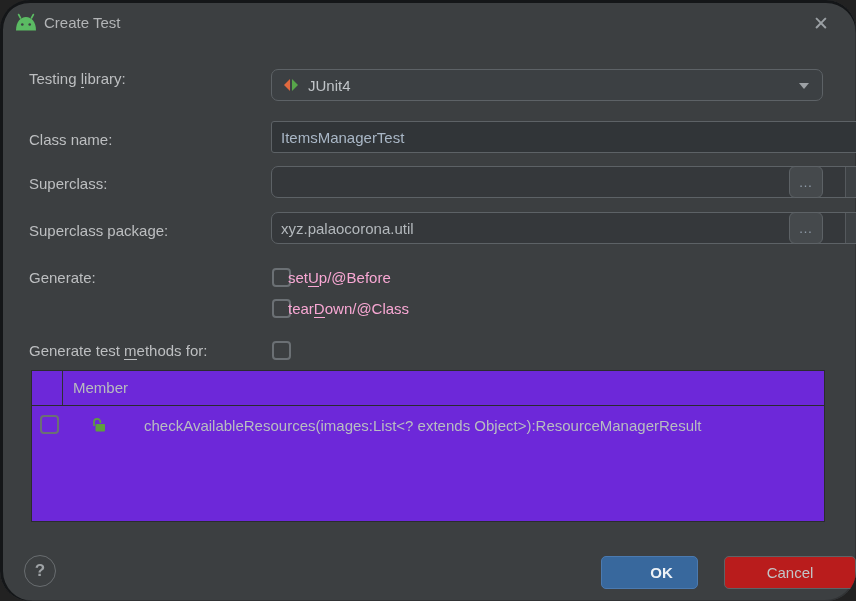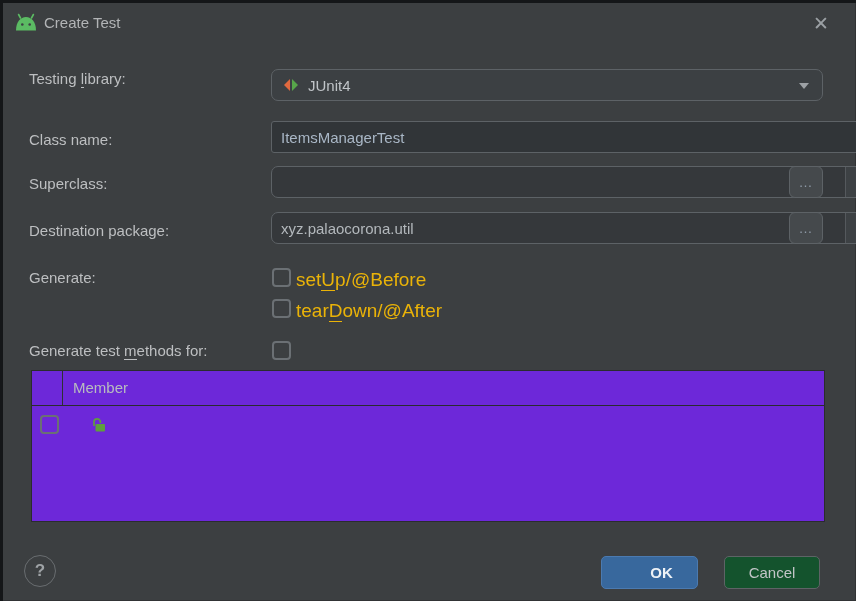--- a/index.html
+++ b/index.html
@@ -1,19 +1,20 @@
 <!DOCTYPE html>
 <html><head>
 <meta charset="utf-8">
 <style>
   html,body{margin:0;padding:0;background:#222;}
   .dialog{
     position:relative;width:856px;height:601px;background:#3c3f41;
     font-family:"Liberation Sans",sans-serif;overflow:hidden;
     box-shadow:inset 3px 0 0 #141618, inset 0 3px 0 #141618, inset -1px -1px 0 #313335;
+    border-radius:30px;
   }
   
   .titlebar-icon{position:absolute;left:15px;top:13px;width:22px;height:19px;}
   .title-text{position:absolute;left:44px;top:14px;font-size:15px;color:#b2b4b6;}
   .close-btn{position:absolute;left:806px;top:9px;width:30px;height:28px;display:flex;
     align-items:center;justify-content:center;color:#9ba0a4;font-size:19px;cursor:pointer;}
   
   .lbl{position:absolute;left:29px;font-size:15px;color:#bdbfc1;white-space:pre;}
   .mnemonic{border-bottom:1px solid currentColor;}
   
@@ -29,40 +30,40 @@
   .arrow-section{position:absolute;right:0;top:0;bottom:0;width:34px;border-left:1px solid #55595d;
     display:flex;align-items:center;justify-content:center;background:#3d4144;border-radius:0 6px 6px 0;}
   .browse-btn{position:absolute;left:789px;width:34px;height:32px;box-sizing:border-box;
     background:#45494c;border:1px solid #5d6266;border-radius:6px;color:#8e9aa6;
     display:flex;align-items:center;justify-content:center;font-size:14px;letter-spacing:1px;cursor:pointer;}
   .junit-icon{margin:0 9px 0 11px;}
   .combo-value{color:#c0c4c8;}
   
   .checkbox{position:absolute;width:19px;height:19px;box-sizing:border-box;border:2px solid #6b7074;
     border-radius:4px;background:transparent;cursor:pointer;}
-  .chk-label{position:absolute;left:296px;font-size:19px;color:#eab308;cursor:pointer;white-space:pre;}
+  .chk-label{position:absolute;left:288px;font-size:15px;color:#f9a8d4;cursor:pointer;white-space:pre;}
   
   .mtable{position:absolute;left:31px;top:370px;width:794px;height:152px;box-sizing:border-box;
     border:1px solid #2a2c2e;background:#6d28d9;}
   .mtable-head{position:relative;height:34px;border-bottom:1px solid #2a2c2e;}
   .mtable-head .col-divider{position:absolute;left:30px;top:0;bottom:0;width:1px;background:#2e3133;}
   .mtable-head .col-title{position:absolute;left:41px;top:0;line-height:33px;font-size:15px;color:#b8bcbf;}
   .mrow{position:relative;height:37px;cursor:default;}
   .mrow .checkbox{left:8px;top:9px;}
   .mrow .m-icon{position:absolute;left:58px;top:10px;}
   .mrow .member-text{position:absolute;left:112px;top:50%;transform:translateY(-50%);
     font-size:15px;color:#b8bdc1;white-space:nowrap;}
   
   .help-btn{position:absolute;left:24px;top:555px;width:32px;height:32px;border:1px solid #696d70;
     border-radius:50%;box-sizing:border-box;display:flex;align-items:center;justify-content:center;
     color:#9fa3a6;font-size:17px;font-weight:bold;cursor:pointer;}
   .btn{position:absolute;top:556px;height:33px;box-sizing:border-box;border-radius:5px;
     display:flex;align-items:center;justify-content:center;font-size:15px;cursor:pointer;}
   .btn-ok{left:601px;width:97px;background:#38689d;border:1px solid #4b7ab0;color:#eef2f6;font-weight:bold;padding-left:24px;}
-  .btn-cancel{left:724px;width:96px;background:#14532d;border:1px solid #5e6366;color:#c2c5c7;}
+  .btn-cancel{left:724px;width:132px;background:#b91c1c;border:1px solid #5e6366;color:#c2c5c7;}
 </style>
 </head>
 <body>
 
 <div class="dialog">
 
   <svg class="titlebar-icon" viewBox="0 0 22 18">
     <path d="M1 17 C1 8.5 5.5 3.5 11 3.5 C16.5 3.5 21 8.5 21 17 Z" fill="#5bbb63"></path>
     <line x1="5.5" y1="4.5" x2="3.6" y2="1" stroke-width="1.6" stroke-linecap="round" stroke="#5bbb63"></line>
     <line x1="16.5" y1="4.5" x2="18.4" y2="1" stroke-width="1.6" stroke-linecap="round" stroke="#5bbb63"></line>
@@ -89,49 +90,50 @@
 
   <div class="lbl" style="top:175px">Superclass:</div>
   <div class="combo combo-edit" style="top:166px">
     <span></span>
     <span class="arrow-section">
         <span class="arrow"></span>
       </span>
   </div>
   <div class="browse-btn" style="top:166px">…</div>
 
-  <div class="lbl" style="top:222px">Destination package:</div>
+  <div class="lbl" style="top:222px">Superclass package:</div>
   <div class="combo combo-edit" style="top:212px">
     <span>xyz.palaocorona.util</span>
     <span class="arrow-section">
         <span class="arrow"></span>
       </span>
   </div>
   <div class="browse-btn" style="top:212px">…</div>
 
   <div class="lbl" style="top:269px">Generate:</div>
   <div class="checkbox" style="left:272px;top:268px"></div>
   <div class="chk-label" style="top:269px"><span>set</span><span class="mnemonic">U</span><span>p/@Before</span></div>
   <div class="checkbox" style="left:272px;top:299px"></div>
-  <div class="chk-label" style="top:300px"><span>tear</span><span class="mnemonic">D</span><span>own/@After</span></div>
+  <div class="chk-label" style="top:300px"><span>tear</span><span class="mnemonic">D</span><span>own/@Class</span></div>
 
   <div class="lbl" style="top:342px"><span>Generate test </span><span class="mnemonic">m</span><span>ethods for:</span></div>
   <div class="checkbox" style="left:272px;top:341px"></div>
 
   <div class="mtable">
     <div class="mtable-head">
       <span class="col-divider"></span>
       <span class="col-title">Member</span>
     </div>
     <div class="mrow">
       <div class="checkbox"></div>
       <svg class="m-icon" width="18" height="18" viewBox="0 0 18 18">
         <path d="M4 10 V6 a3.2 3.2 0 0 1 6.4 0 V7" fill="none" stroke-width="1.7" stroke="#5f9e3e"></path>
         <rect x="5.5" y="8" width="9.5" height="7.5" rx="1" fill="#5f9e3e"></rect>
       </svg>
+      <span class="member-text">checkAvailableResources(images:List&lt;? extends Object&gt;):ResourceManagerResult</span>
     </div>
   </div>
 
   <div class="help-btn">?</div>
   <div class="btn btn-ok">OK</div>
   <div class="btn btn-cancel">Cancel</div>
 
 </div>
 
 </body></html>

